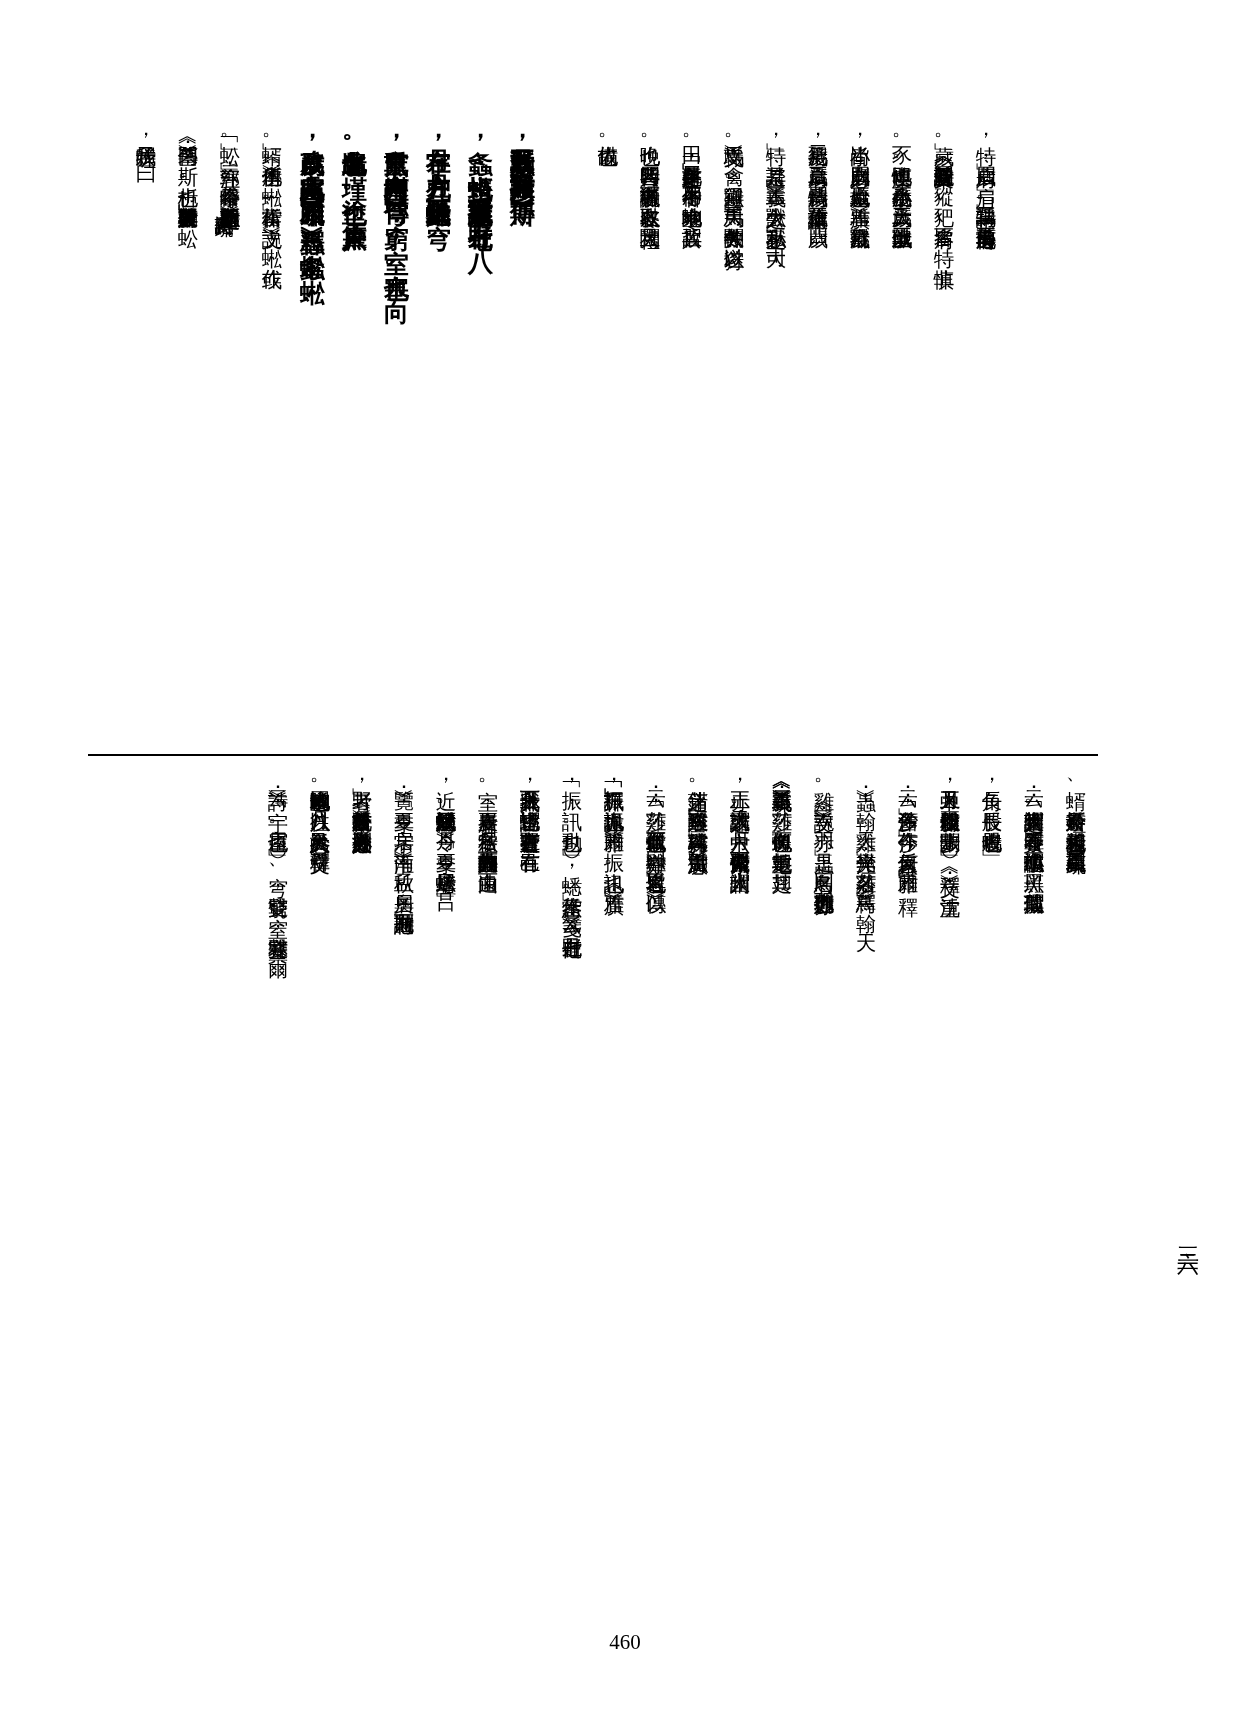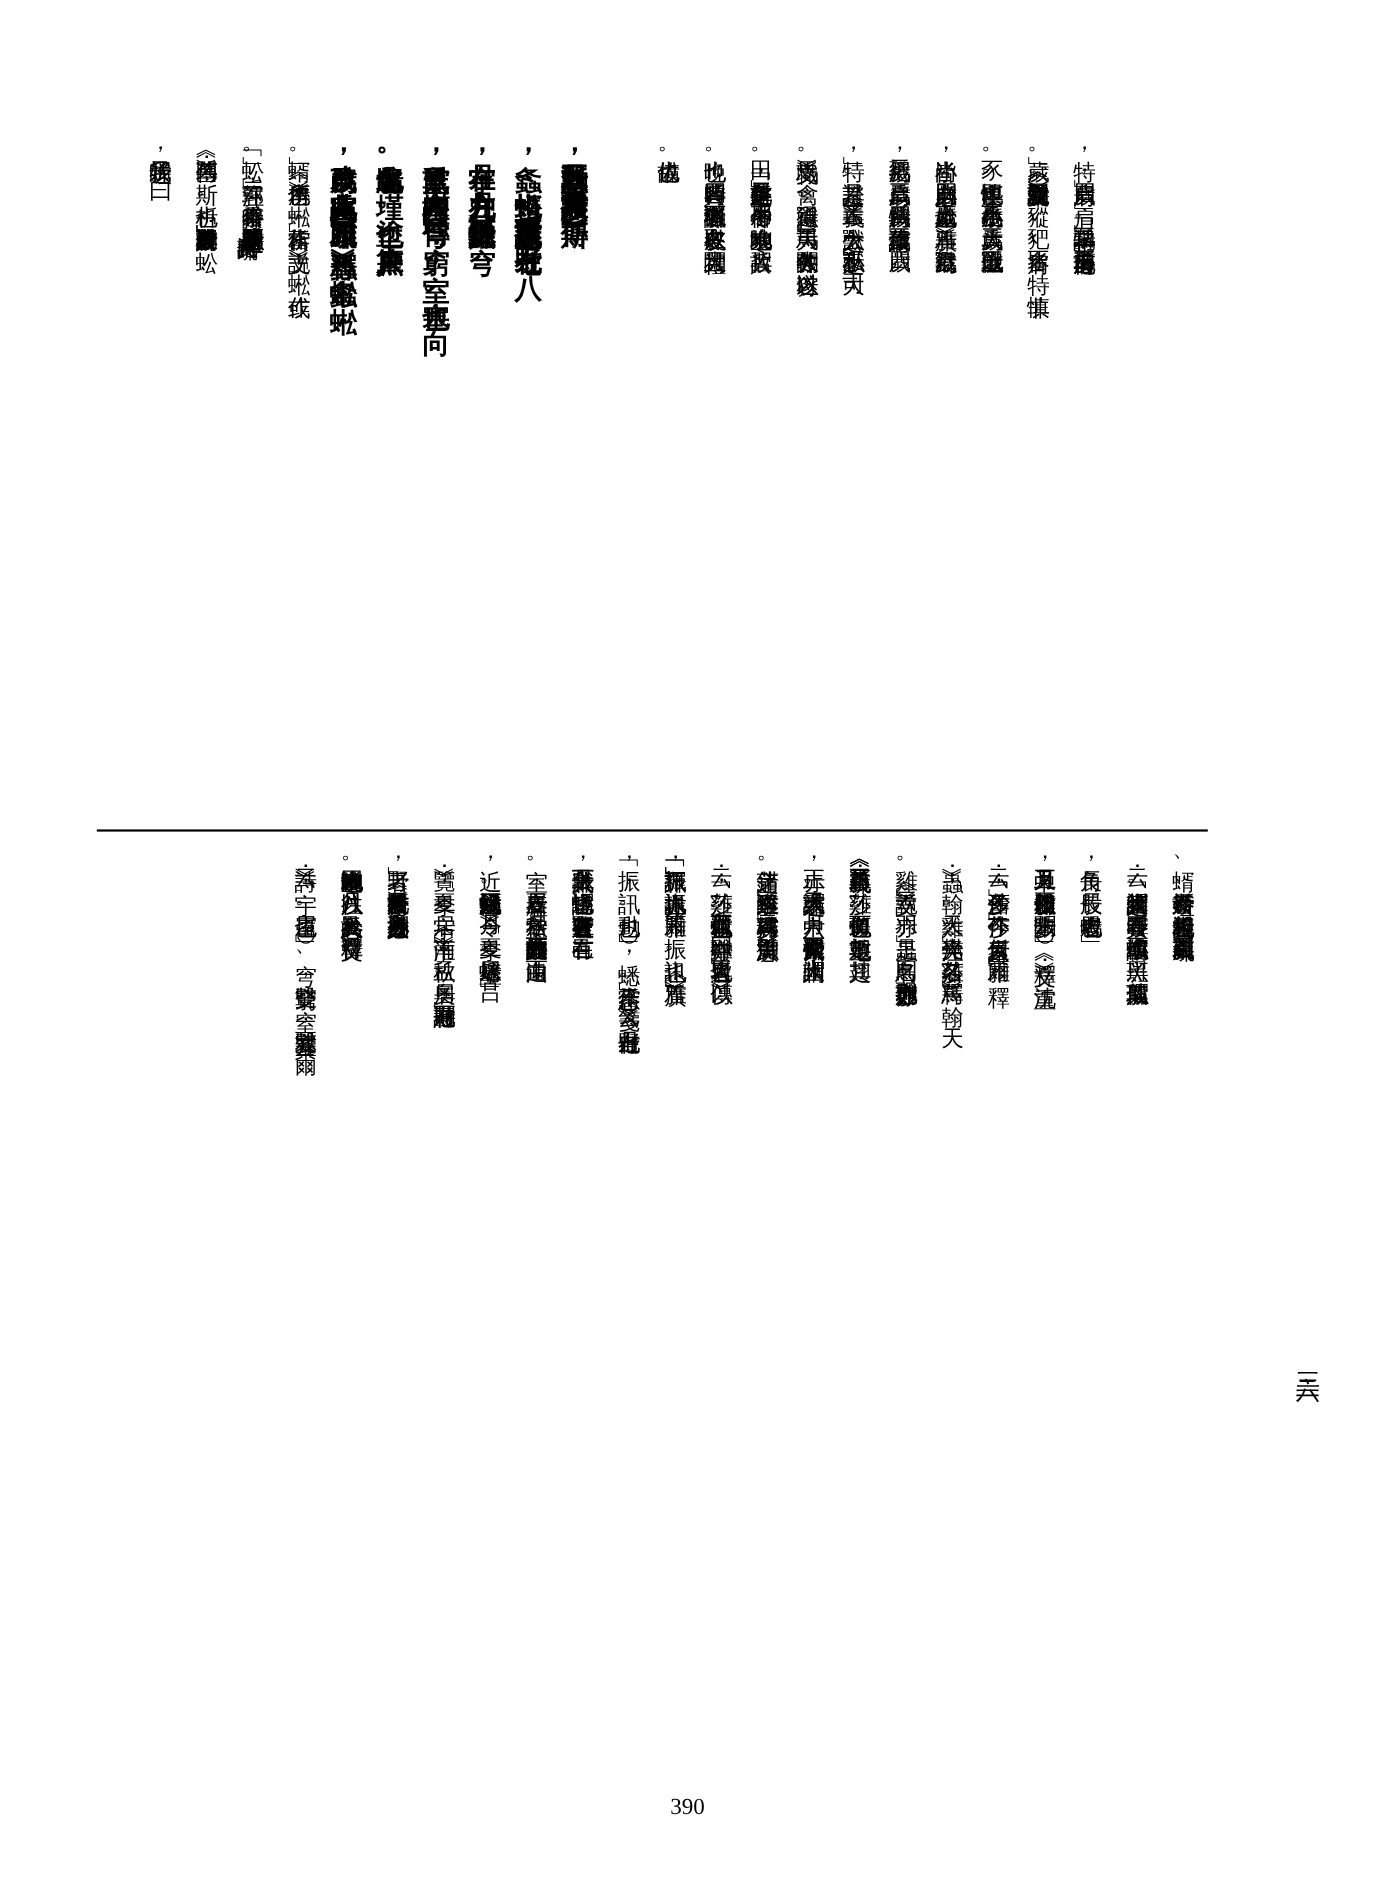--- a/index.html
+++ b/index.html
@@ -250,15 +250,15 @@
         <div class="col-wrap">野」者，首章出耕既後於《月令》，則入處亦必後於《月令》，</div>
       </div>
       <div class="col">
         <div class="col-wrap">皆因豳地晚寒也。八月以往，悉入於邑矣。《釋文》引《韓</div>
       </div>
       <div class="col">
         <div class="col-wrap">詩》云：「宇，屋霤也。」○穹、窮雙聲，窒、塞亦雙聲，《爾</div>
       </div>
     </div>
 
-  <div class="folio-num">390</div>
+  <div class="folio-num">460</div>
 
 </div>
 
 </body></html>

